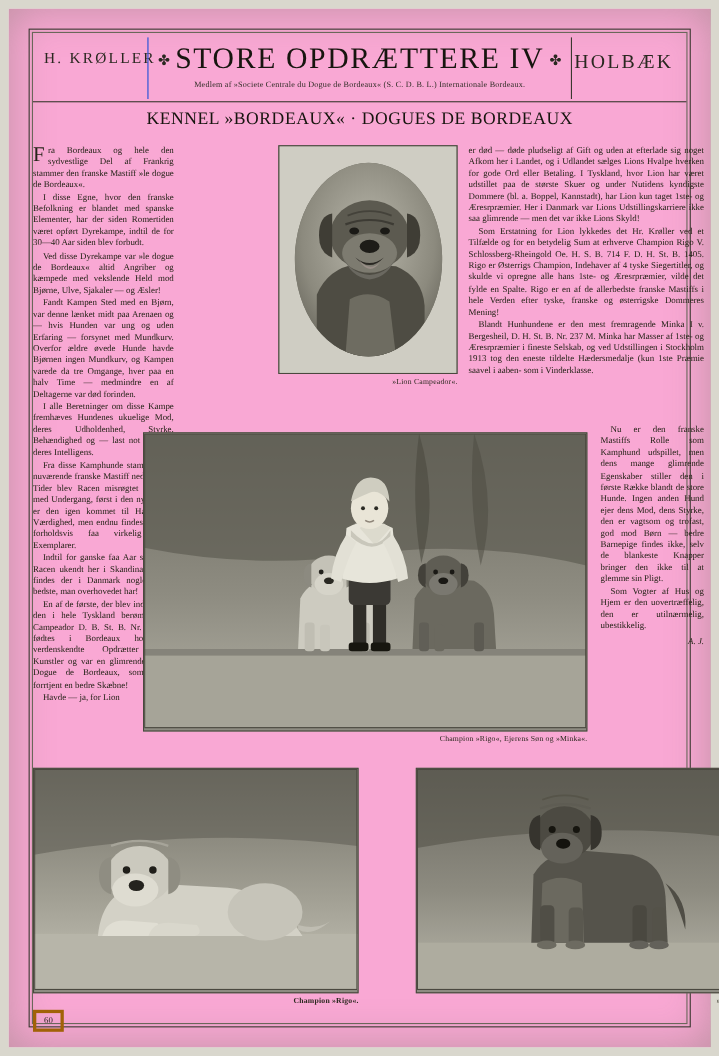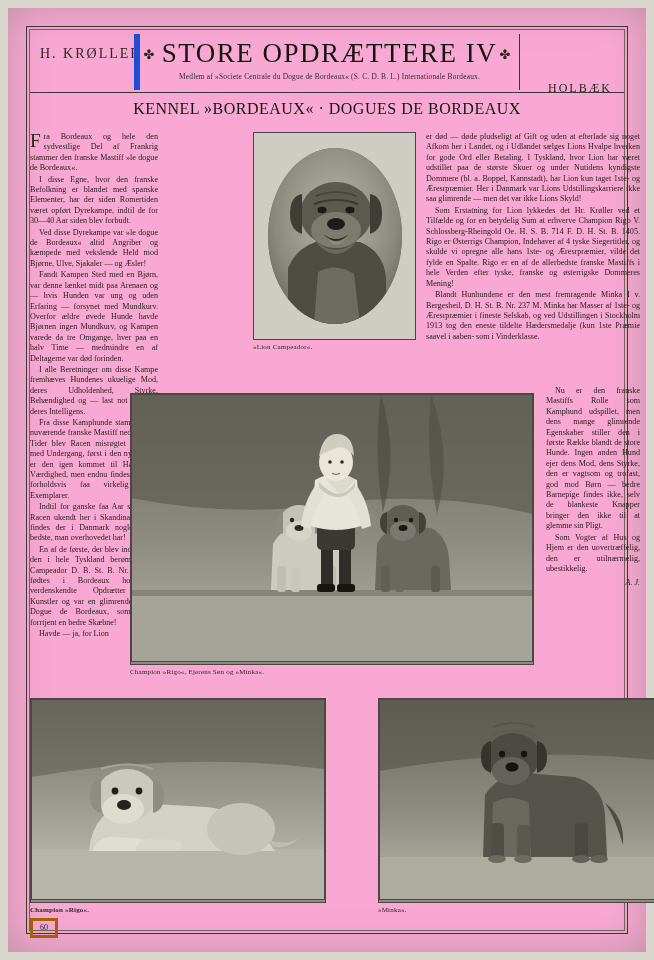--- a/index.html
+++ b/index.html
@@ -26,25 +26,25 @@
   .masthead{
     position:absolute;left:22px;top:22px;right:22px;height:62px;
     border-bottom:1px solid #3a382f;
   }
   .mh-left{
     position:absolute;left:10px;top:16px;
     font-size:14px;letter-spacing:2px;color:#2a2820;
   }
   .mh-right{
     position:absolute;right:12px;top:16px;
-    font-size:12px;letter-spacing:2px;color:#2a2820;margin-top:35px;
+    font-size:18px;letter-spacing:2px;color:#2a2820;
   }
   .mh-center{
     position:absolute;left:104px;right:104px;top:4px;text-align:center;
-    border-left:6px solid #1d4ed8;border-right:1px solid #3a382f;
+    border-left:1px solid #1d4ed8;border-right:1px solid #3a382f;
     height:56px;
   }
   .mh-title{
     font-size:27px;letter-spacing:1.5px;color:#17150f;
     margin-top:4px;font-weight:normal;
   }
   .mh-sub{
     font-size:7.4px;color:#2f2d25;margin-top:3px;letter-spacing:.2px;
   }
   .orn{
@@ -65,21 +65,21 @@
   .dropcap{
     float:left;font-size:19px;line-height:15px;padding:1px 3px 0 0;
     font-family:"Liberation Serif",serif;
   }
   .colA{left:22px;top:124px;width:128px;}
   .colB{left:418px;top:124px;width:214px;}
   .colC{left:538px;top:378px;width:94px;}
   .sig{text-align:right;font-style:italic;font-size:8px;margin-top:4px;}
   
   .figcap{
-    text-align:left;font-size:7px;color:#2b291f;margin-top:3px;letter-spacing:.2px;
+    text-align:right;font-size:7px;color:#2b291f;margin-top:3px;letter-spacing:.2px;
   }
   .photo{
     background:#8e8c82;position:relative;overflow:hidden;
     border:1px solid #4a483e;
   }
   .fig1{position:absolute;left:245px;top:124px;width:163px;}
   .fig1 .photo{height:206px;}
   .fig2{position:absolute;left:122px;top:385px;width:404px;}
   .fig2 .photo{height:270px;}
   .fig3{position:absolute;left:22px;top:690px;width:296px;font-weight:bold;}

